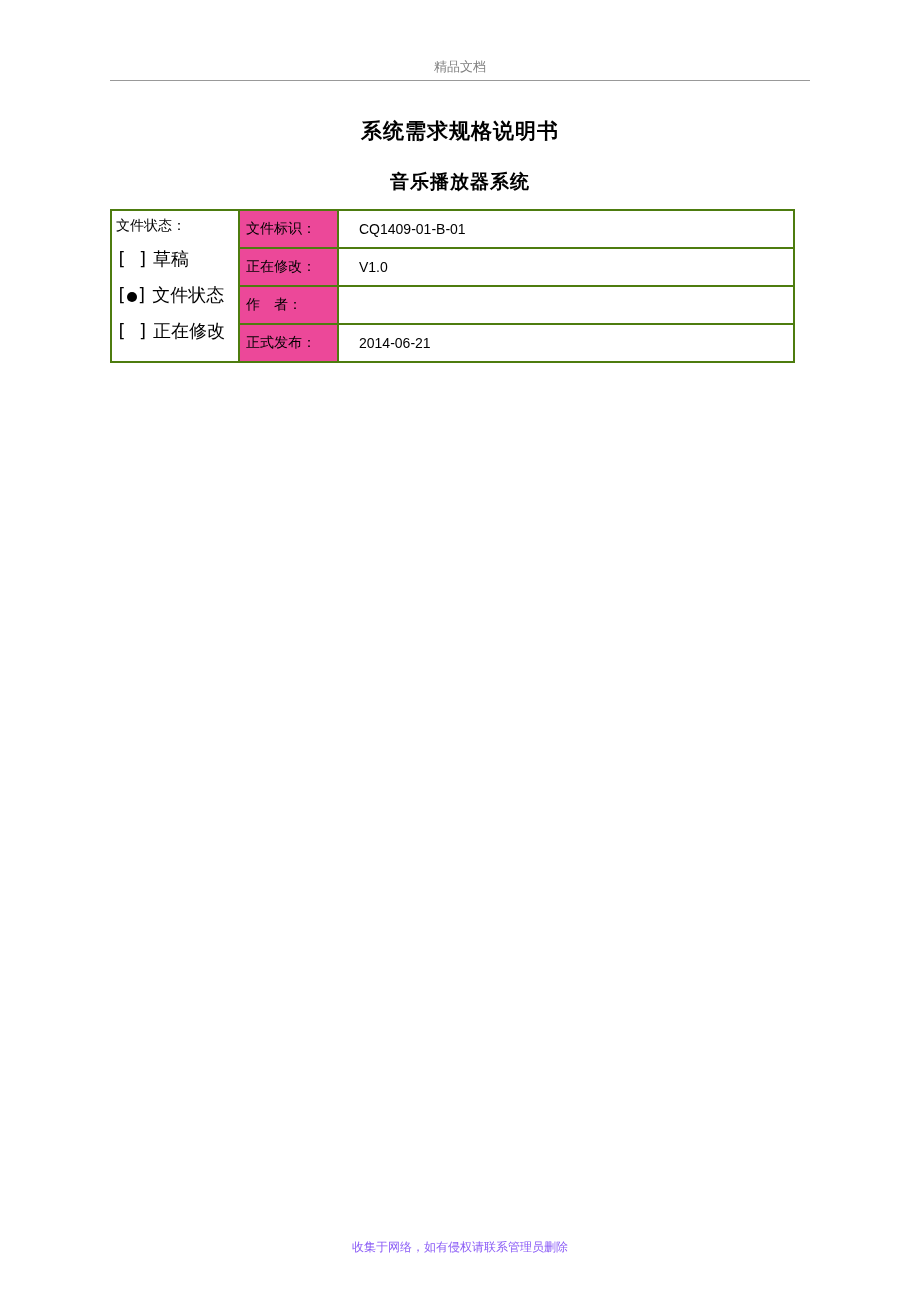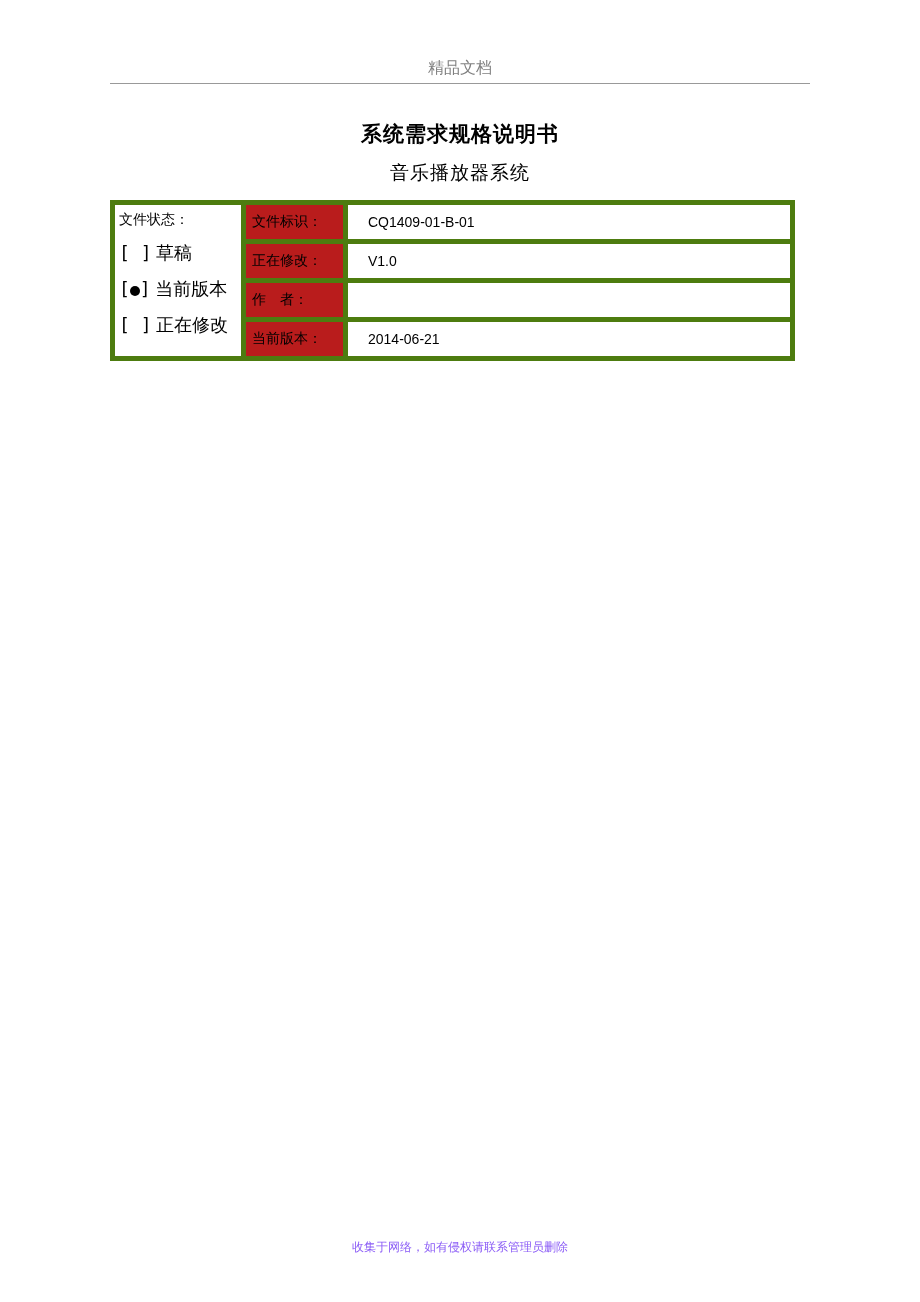--- a/index.html
+++ b/index.html
@@ -7,21 +7,21 @@
     padding: 0;
     width: 920px;
     height: 1302px;
     background: #ffffff;
     font-family: "SimSun", "宋体", serif;
     color: #000;
     position: relative;
   }
   .page-header {
     text-align: center;
-    font-size: 16px;
+    font-size: 13px;
     color: #808080;
     padding-top: 58px;
     padding-bottom: 4px;
     border-bottom: 1px solid #999;
     width: 700px;
     margin: 0 auto;
   }
   .content {
     width: 700px;
     margin: 0 auto;
@@ -30,34 +30,34 @@
     text-align: center;
     font-weight: bold;
     font-size: 21px;
     margin-top: 36px;
     margin-bottom: 4px;
     letter-spacing: 1px;
     font-family: "SimHei", "黑体", sans-serif;
   }
   .title2 {
     text-align: center;
-    font-weight: normal;
+    font-weight: bold;
     font-size: 19px;
-    margin-top: 12px;
+    margin-top: 24px;
     margin-bottom: 14px;
     letter-spacing: 1px;
     font-family: "SimHei", "黑体", sans-serif;
   }
   .doc-table {
     border-collapse: collapse;
     width: 685px;
     margin-left: 0;
   }
   .doc-table td {
-    border: 5px solid #4d7c0f;
+    border: 2px solid #4d7c0f;
     font-size: 14px;
     vertical-align: middle;
   }
   .col-status {
     width: 118px;
     vertical-align: top !important;
     padding: 6px 4px;
   }
   .status-heading {
     margin: 0 0 12px 0;
@@ -65,21 +65,21 @@
   }
   .status-option {
     margin: 6px 0 12px 0;
     font-size: 18px;
   }
   .status-marker {
     font-family: monospace;
   }
   .col-label {
     width: 85px;
-    background: #b91c1c;
+    background: #ec4899;
     padding: 8px 6px;
     font-size: 14px;
     margin-top: 13px;
   }
   .col-value {
     padding: 8px 20px;
     font-size: 14px;
     font-family: "Arial", "SimSun", sans-serif;
   }
   .footer {
@@ -114,40 +114,40 @@
     <tbody>
         <tr>
       <td class="col-status" rowspan="4">
         <p class="status-heading">文件状态：</p>
         <p class="status-option">
           <span class="status-marker">[  ]</span>
           <span>草稿</span>
         </p>
         <p class="status-option">
           <span class="status-marker">[<span class="dot"></span>]</span>
-          <span>当前版本</span>
+          <span>文件状态</span>
         </p>
         <p class="status-option">
           <span class="status-marker">[  ]</span>
           <span>正在修改</span>
         </p>
       </td>
       <td class="col-label">文件标识：</td>
       <td class="col-value">CQ1409-01-B-01</td>
     </tr>
     <tr>
       <td class="col-label">正在修改：</td>
       <td class="col-value">V1.0</td>
     </tr>
     <tr>
       <td class="col-label">作　者：</td>
       <td class="col-value"></td>
     </tr>
     <tr>
-      <td class="col-label">当前版本：</td>
+      <td class="col-label">正式发布：</td>
       <td class="col-value">2014-06-21</td>
     </tr>
   </tbody>
     </table>
 </div>
 
 <div class="footer">
   <span>收集于网络，如有侵权请联系管理员删除</span>
 </div>
 

